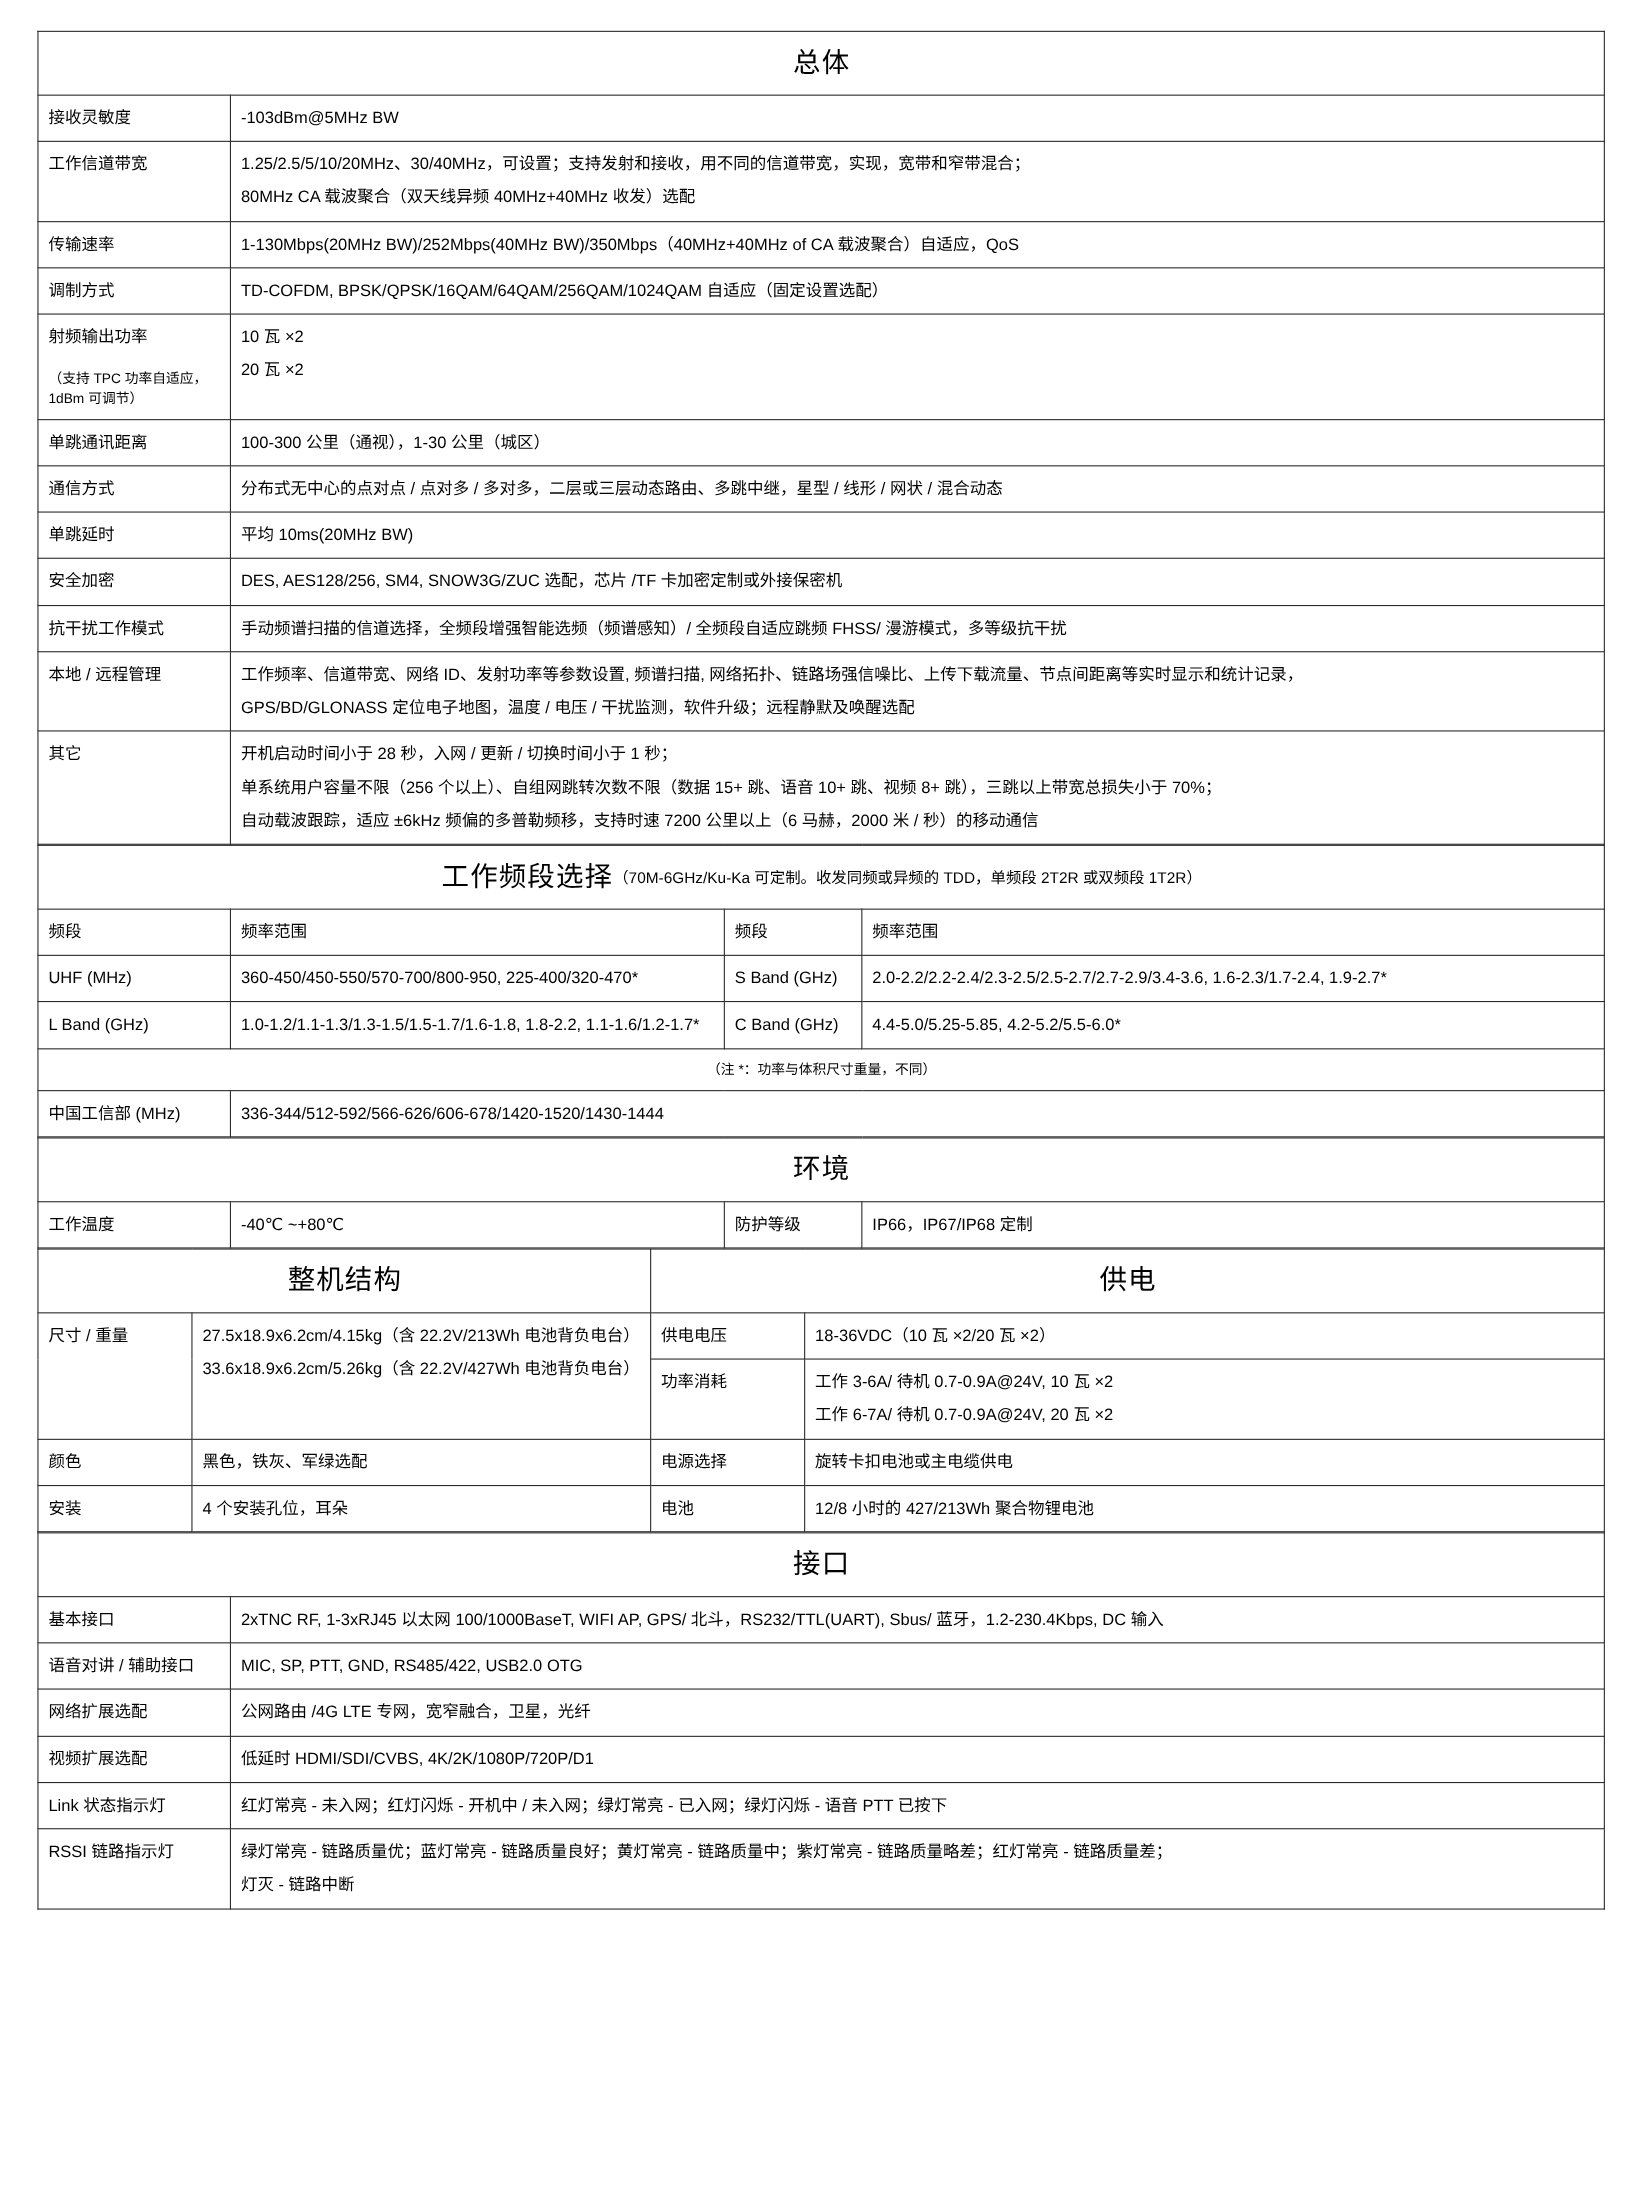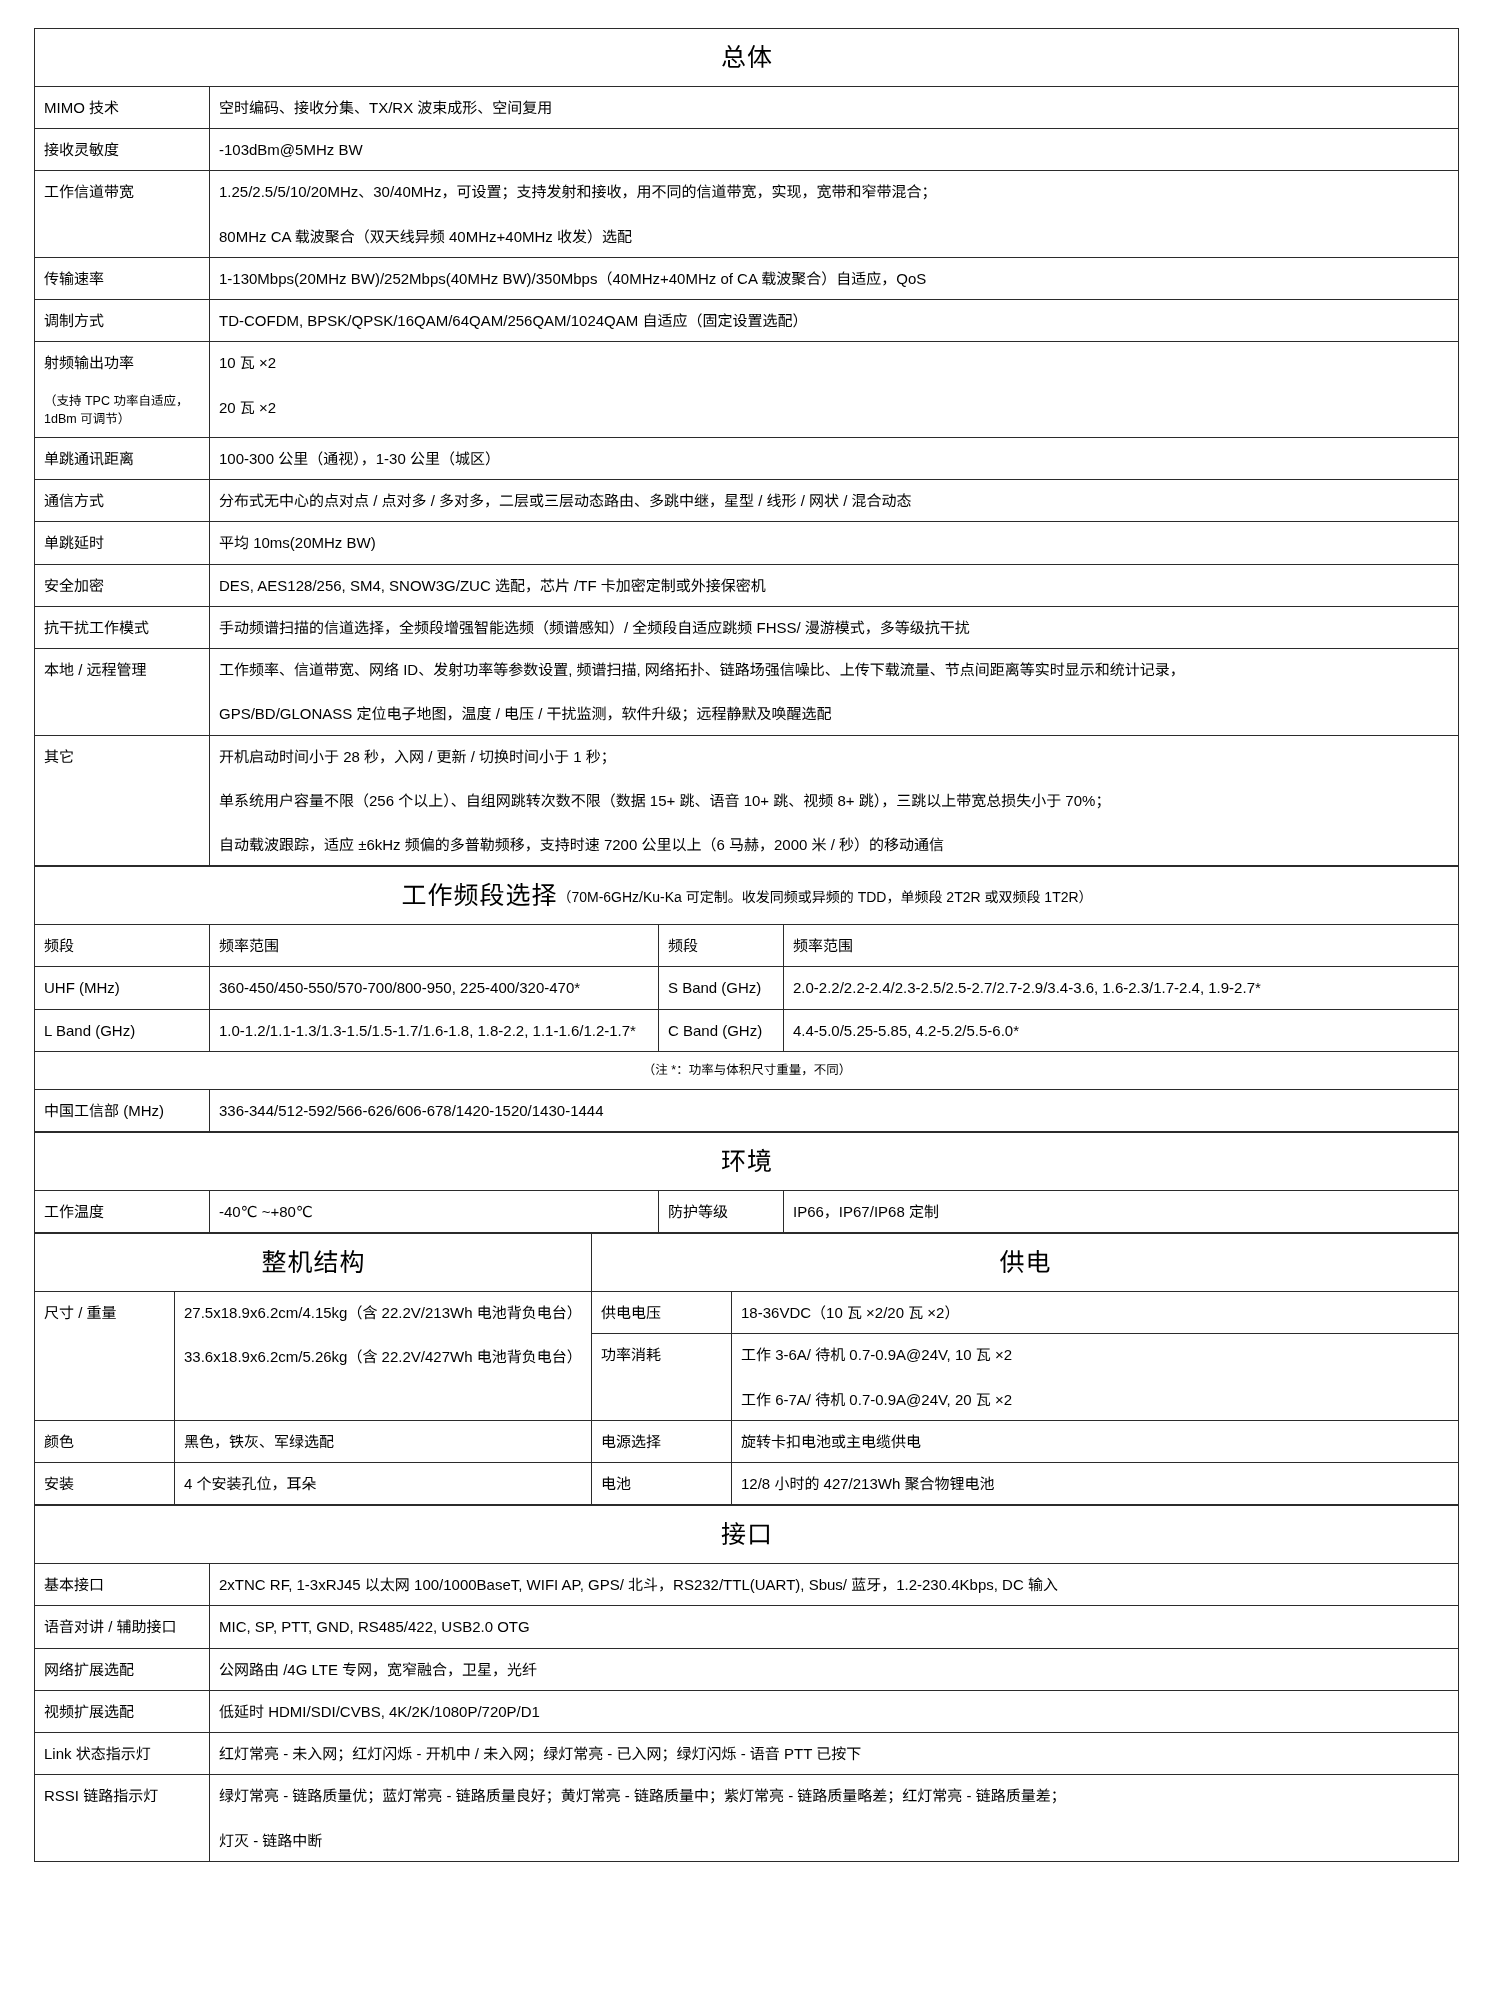--- a/index.html
+++ b/index.html
@@ -53,21 +53,21 @@
   td.label .note {
     display: block;
     font-size: 12.5px;
     line-height: 1.45;
     margin-top: 17px;
   }
   td.value .line {
     display: block;
   }
   td.value .line + .line {
-    margin-top: 21px;
+    margin-top: 7px;
   }
   td.footnote {
     text-align: center;
     font-size: 12.5px;
     padding: 5px 8px 5px 8px;
   }
   
   col.c-label   { width: 175px; }
   col.c-value   { width: 1249px; }
 
@@ -95,26 +95,20 @@
     <colgroup>
         <col class="c-label">
         <col class="c-value">
       </colgroup>
     <tbody>
       <tr>
         <td class="section" colspan="2">总体</td>
       </tr>
 
 
-      <tr>
-        <td class="label">MIMO 技术</td>
-        <td class="value">
-          <span class="line">空时编码、接收分集、TX/RX 波束成形、空间复用</span>
-        </td>
-      </tr>
 
       <tr>
         <td class="label">接收灵敏度</td>
         <td class="value">
           <span class="line">-103dBm@5MHz BW</span>
         </td>
       </tr>
 
       <tr>
         <td class="label">工作信道带宽</td>

